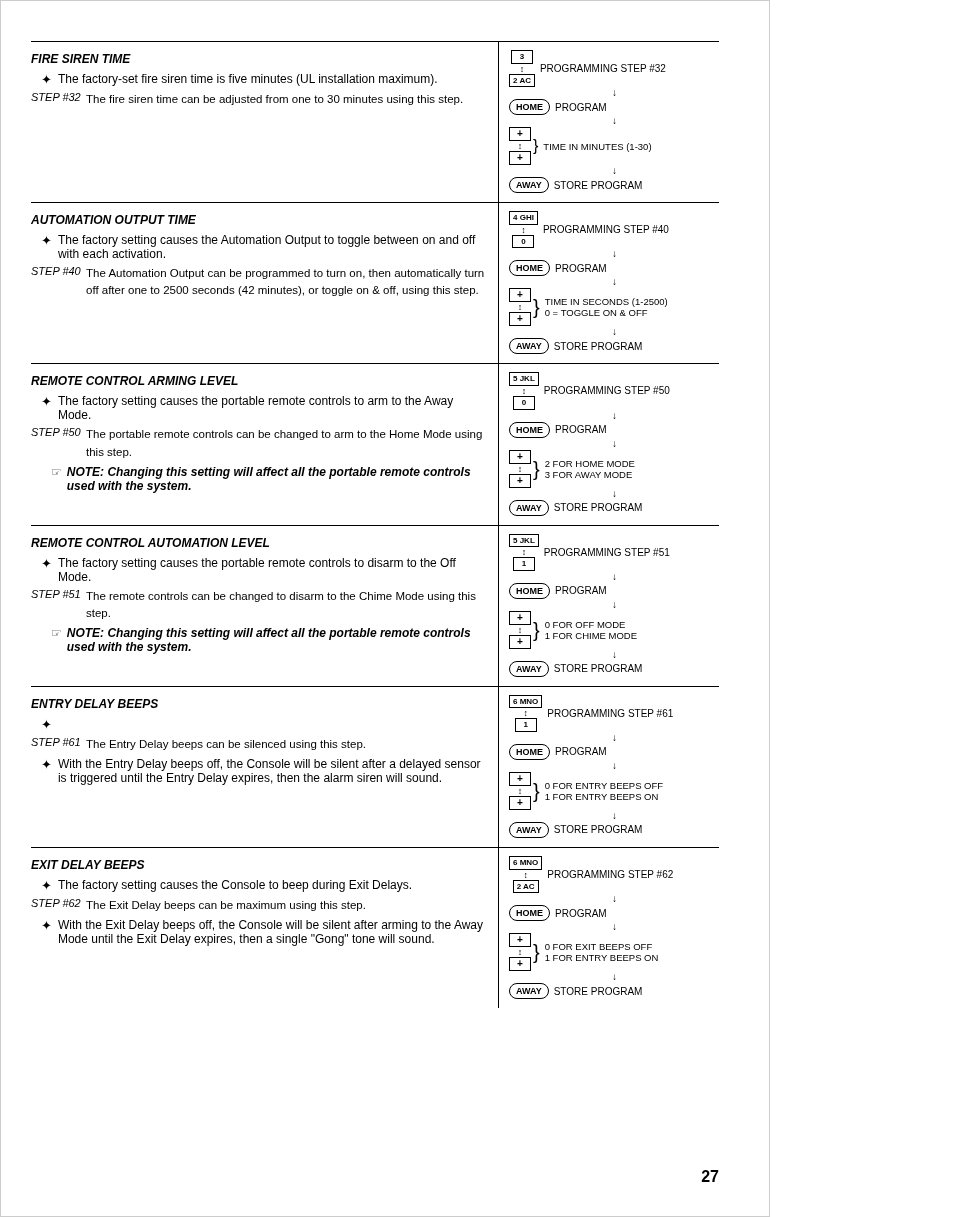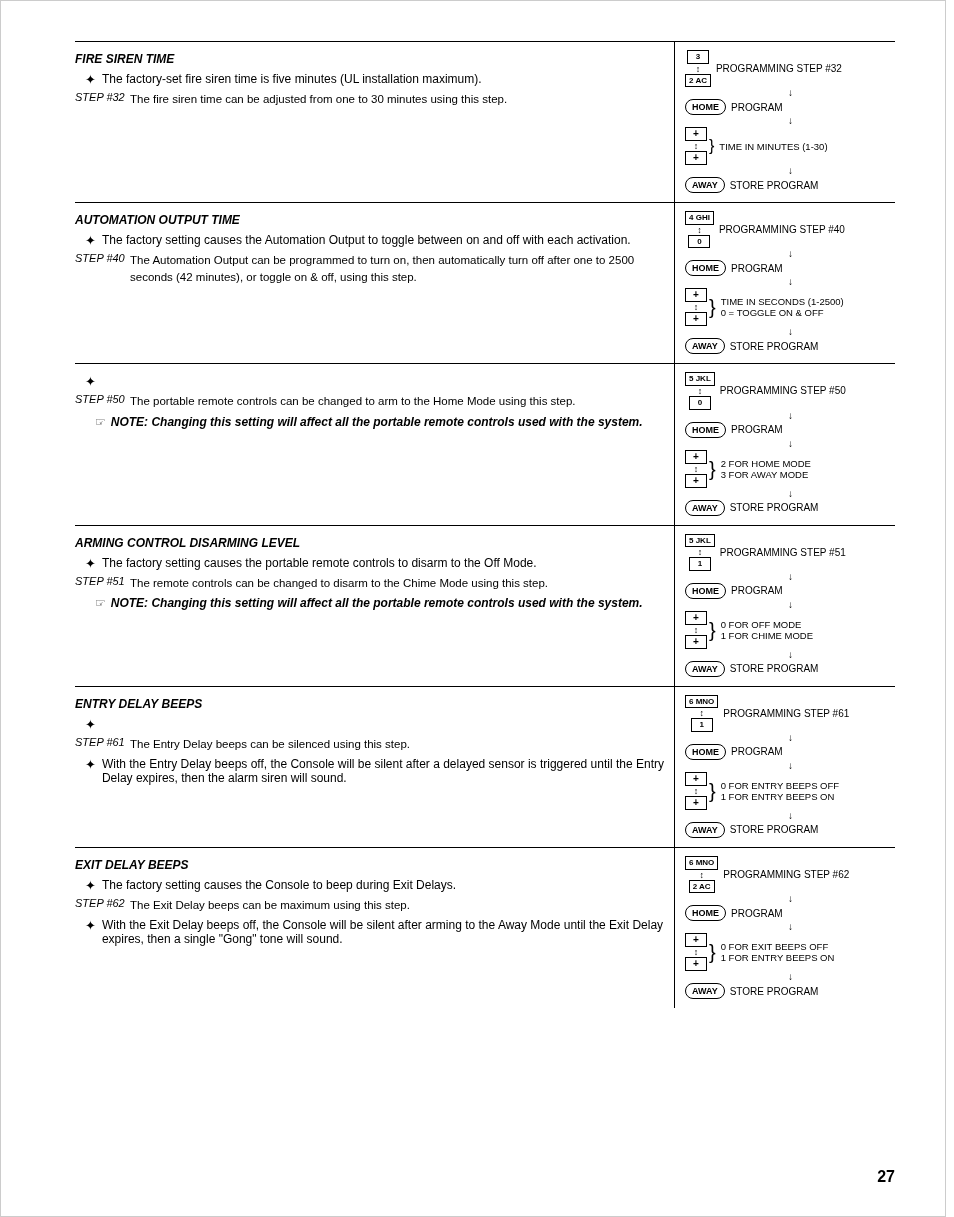--- a/index.html
+++ b/index.html
@@ -6,23 +6,23 @@
     body {
       font-family: Arial, Helvetica, sans-serif;
       font-size: 12px;
       background: #fff;
       color: #000;
       width: 954px;
       min-height: 1217px;
       position: relative;
     }
     .page {
-      width: 946px;
+      width: 770px;
       min-height: 1217px;
-      padding: 40px 50px 40px 74px;
+      padding: 40px 50px 40px 30px;
       position: relative;
       border: 1px solid #ccc;
     }
     .page-number {
       position: absolute;
       bottom: 30px;
       right: 50px;
       font-size: 16px;
       font-weight: bold;
     }
@@ -243,22 +243,24 @@
         <div class="prog-row">
           <div class="btn-oval">AWAY</div>
           <span class="prog-label">STORE PROGRAM</span>
         </div>
       </div>
     </div>
   </div>
 
   <div class="section">
     <div class="left-col">
-      <div class="bullet-item">
-        <span class="bullet-symbol">✦</span>
+      <div class="section-title">REMOTE CONTROL ARMING LEVEL</div>
+      <div class="bullet-item">
+        <span class="bullet-symbol">✦</span>
+        <span>The factory setting causes the portable remote controls to arm to the Away Mode.</span>
       </div>
       <div class="step-item">
         <span class="step-label">STEP #50</span>
         <span class="step-text">The portable remote controls can be changed to arm to the Home Mode using this step.</span>
       </div>
       <div class="note-item">
         <span class="note-symbol">☞</span>
         <span class="note-text">NOTE: Changing this setting will affect all the portable remote controls used with the system.</span>
       </div>
     </div>
@@ -293,21 +295,21 @@
         <div class="prog-row">
           <div class="btn-oval">AWAY</div>
           <span class="prog-label">STORE PROGRAM</span>
         </div>
       </div>
     </div>
   </div>
 
   <div class="section">
     <div class="left-col">
-      <div class="section-title">ARMING CONTROL DISARMING LEVEL</div>
+      <div class="section-title">REMOTE CONTROL AUTOMATION LEVEL</div>
       <div class="bullet-item">
         <span class="bullet-symbol">✦</span>
         <span>The factory setting causes the portable remote controls to disarm to the Off Mode.</span>
       </div>
       <div class="step-item">
         <span class="step-label">STEP #51</span>
         <span class="step-text">The remote controls can be changed to disarm to the Chime Mode using this step.</span>
       </div>
       <div class="note-item">
         <span class="note-symbol">☞</span>

